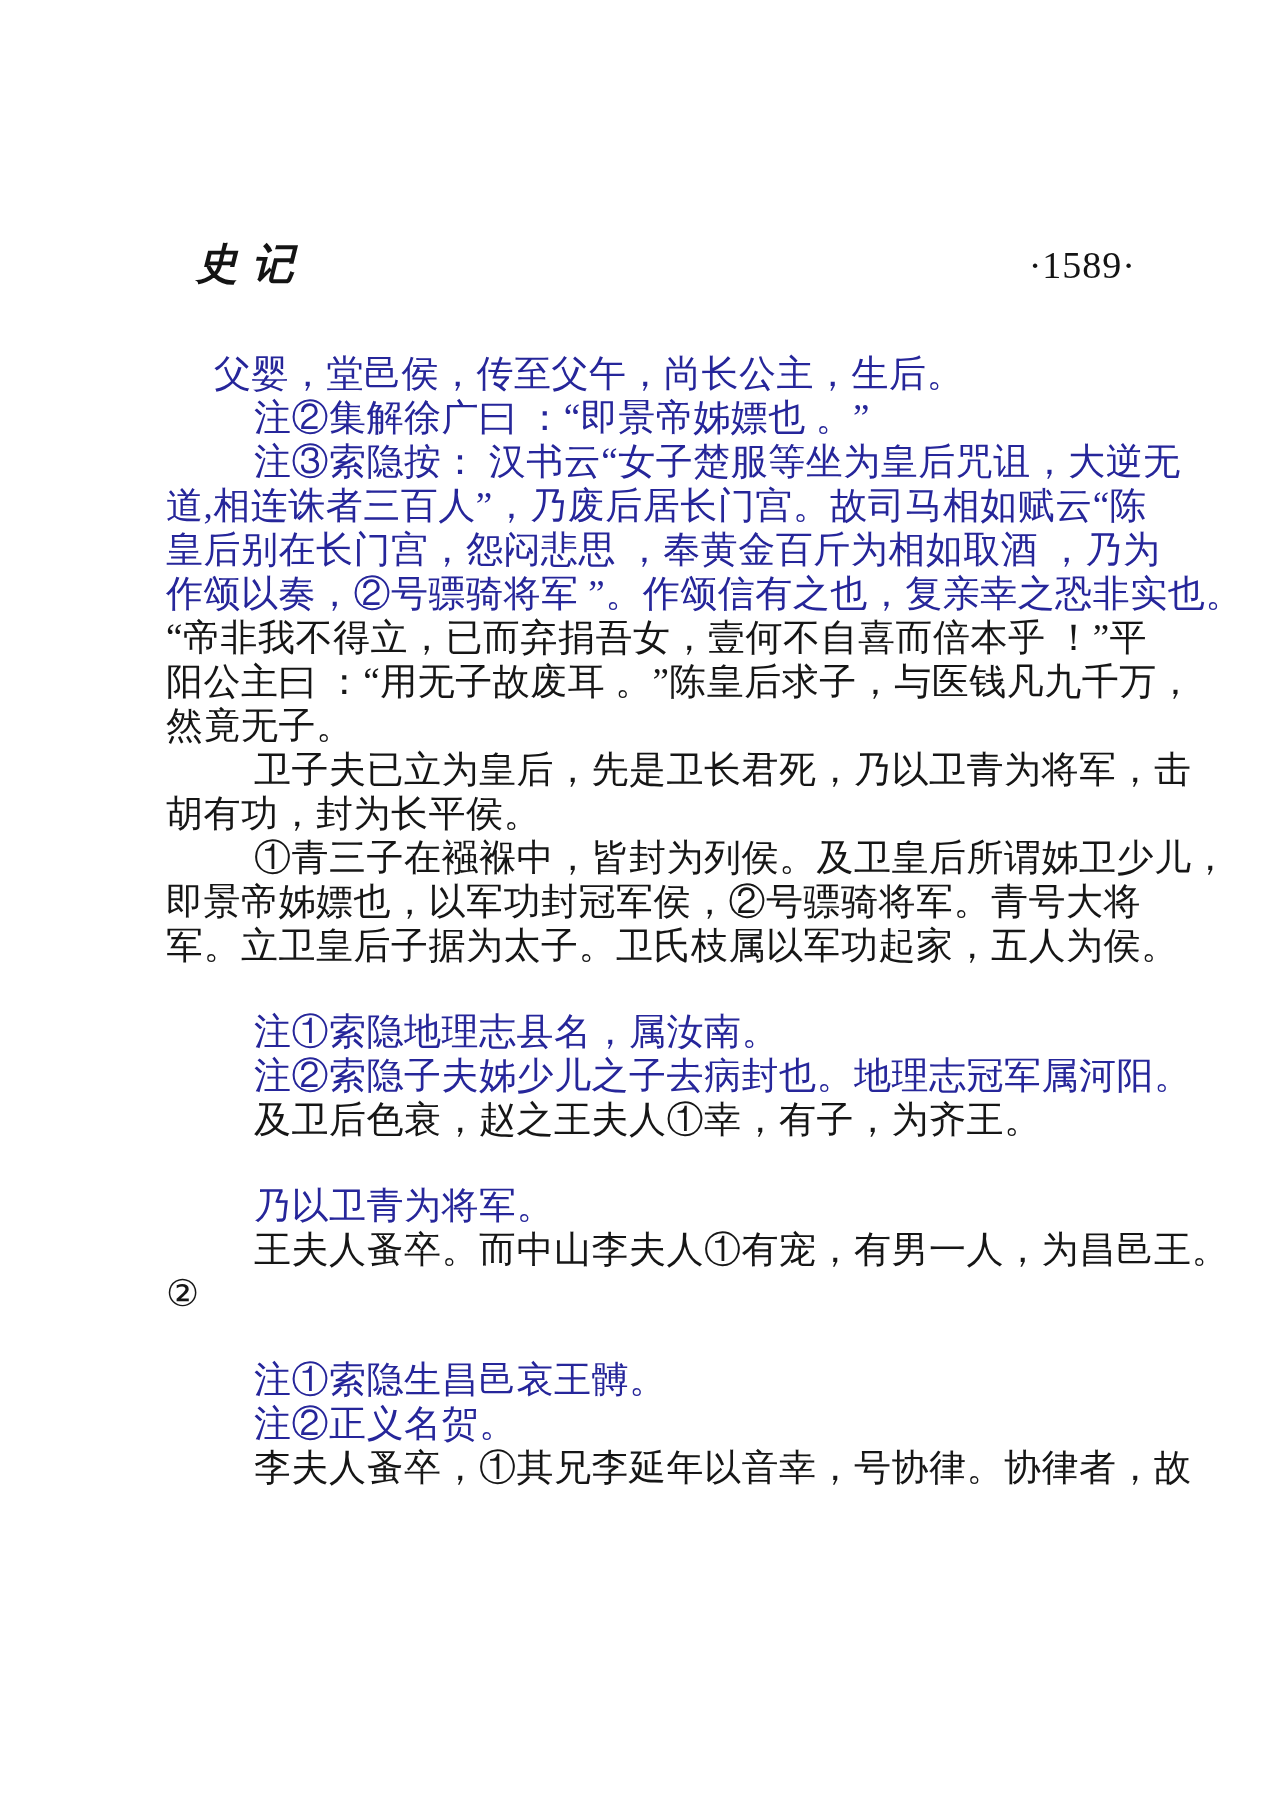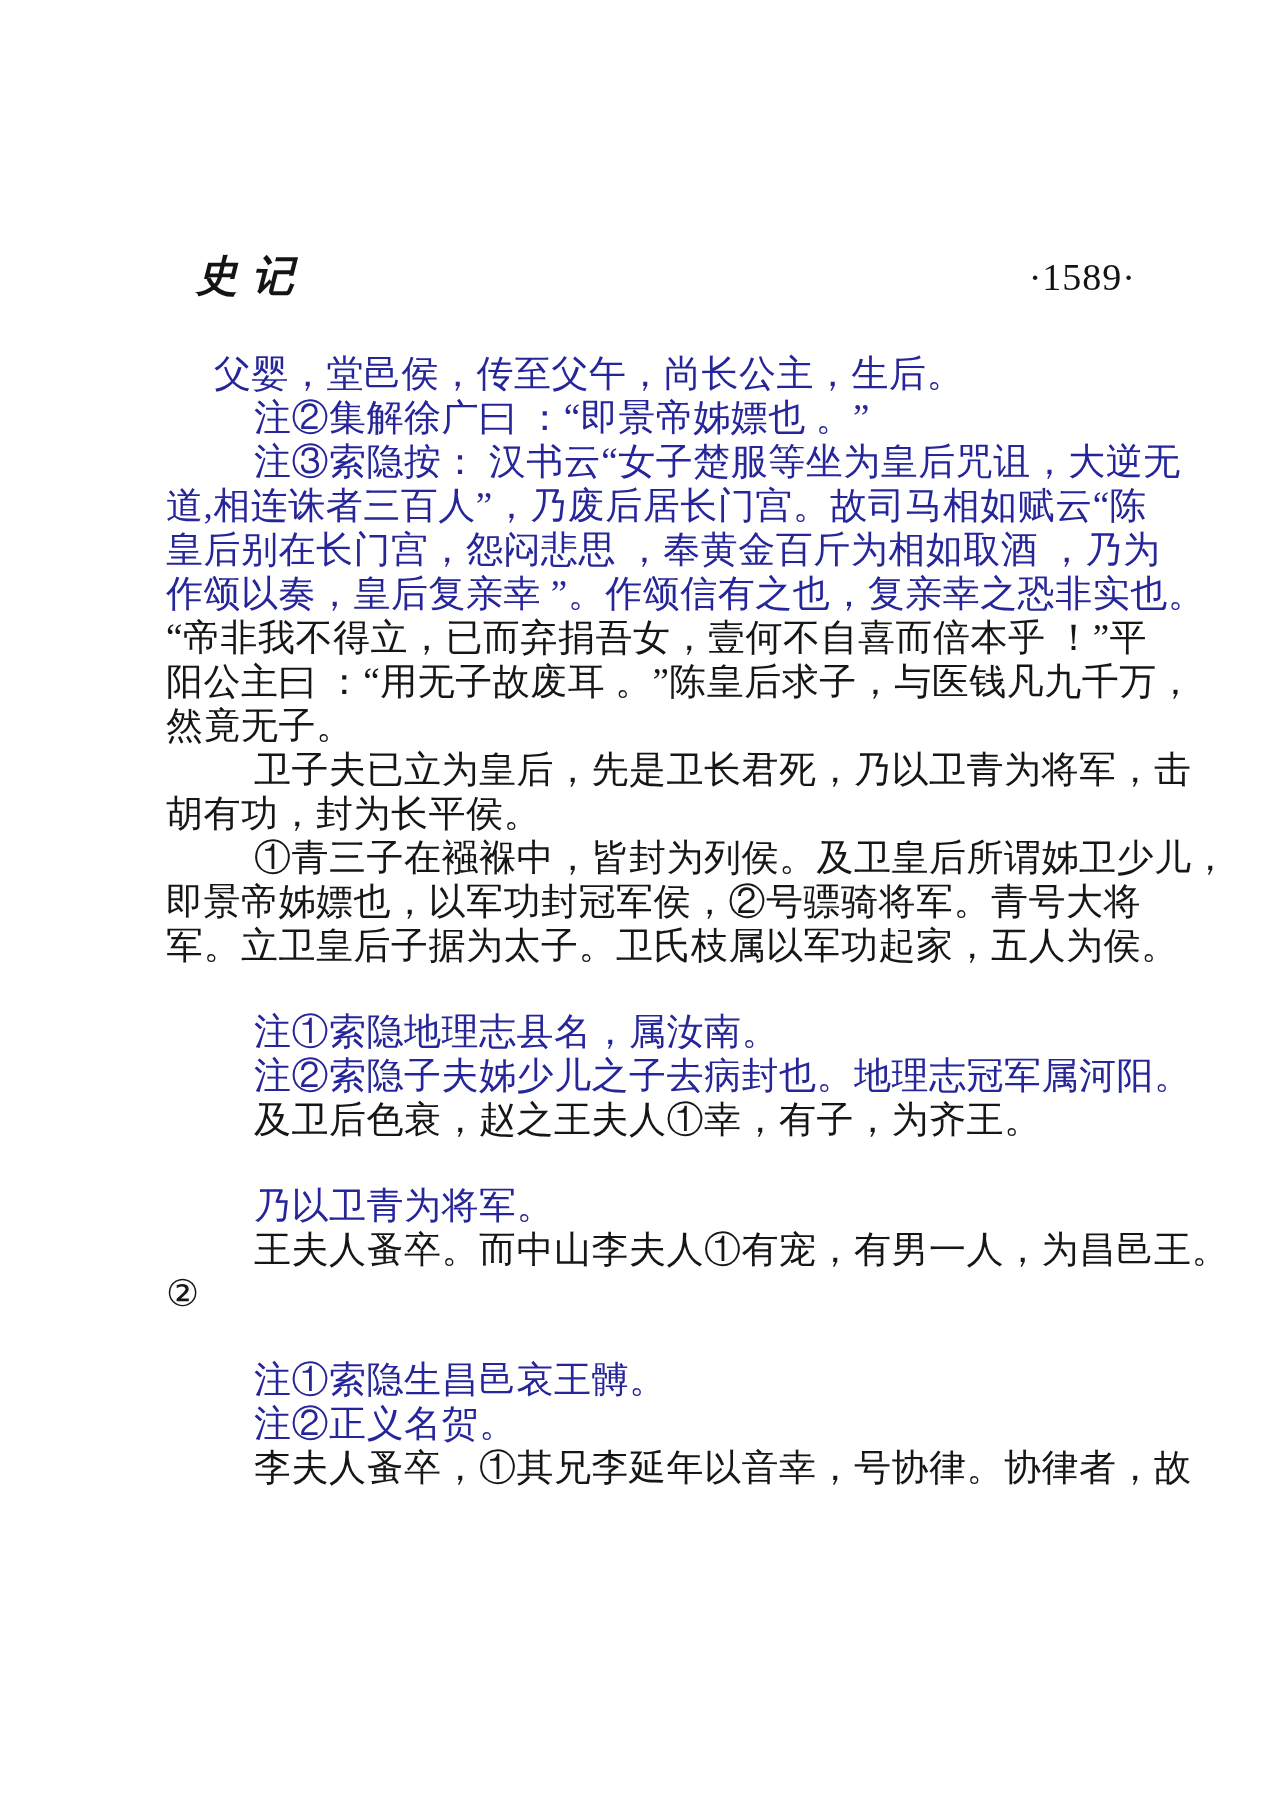--- a/index.html
+++ b/index.html
@@ -10,21 +10,21 @@
   .page {
     position: relative;
     width: 1283px;
     height: 1795px;
     background: #ffffff;
     overflow: hidden;
     font-family: "Liberation Serif", "DejaVu Serif", serif;
   }
   .header-row {
     position: absolute;
-    top: 248px;
+    top: 236px;
     left: 148px;
     width: 988px;
     display: flex;
     justify-content: space-between;
     align-items: baseline;
   }
   .book-title {
     padding-left: 48px;
     font-size: 42px;
     font-weight: bold;
@@ -70,21 +70,21 @@
     <span class="book-title">史记</span>
     <span class="page-number">·1589·</span>
   </div>
 
   <div class="body-text" id="body-lines">
       <div class="line annotation indent-small">父婴，堂邑侯，传至父午，尚长公主，生后。</div>
       <div class="line annotation indent-para">注②集解徐广曰 ：“即景帝姊嫖也 。”</div>
       <div class="line annotation indent-para">注③索隐按： 汉书云“女子楚服等坐为皇后咒诅，大逆无</div>
       <div class="line annotation indent-none">道,相连诛者三百人”，乃废后居长门宫。故司马相如赋云“陈</div>
       <div class="line annotation indent-none">皇后别在长门宫，怨闷悲思 ，奉黄金百斤为相如取酒 ，乃为</div>
-      <div class="line annotation indent-none">作颂以奏，皇后复亲幸 ”。作颂信有之也，复亲幸之恐非实也。</div>
+      <div class="line annotation indent-none">作颂以奏，②号骠骑将军 ”。作颂信有之也，复亲幸之恐非实也。</div>
       <div class="line main indent-none">“帝非我不得立，已而弃捐吾女，壹何不自喜而倍本乎 ！”平</div>
       <div class="line main indent-none">阳公主曰 ：“用无子故废耳 。”陈皇后求子，与医钱凡九千万，</div>
       <div class="line main indent-none">然竟无子。</div>
       <div class="line main indent-para">卫子夫已立为皇后，先是卫长君死，乃以卫青为将军，击</div>
       <div class="line main indent-none">胡有功，封为长平侯。</div>
       <div class="line main indent-para">①青三子在襁褓中，皆封为列侯。及卫皇后所谓姊卫少儿，</div>
       <div class="line main indent-none">即景帝姊嫖也，以军功封冠军侯，②号骠骑将军。青号大将</div>
       <div class="line main indent-none gap-after">军。立卫皇后子据为太子。卫氏枝属以军功起家，五人为侯。</div>
       <div class="line annotation indent-para">注①索隐地理志县名，属汝南。</div>
       <div class="line annotation indent-para">注②索隐子夫姊少儿之子去病封也。地理志冠军属河阳。</div>

